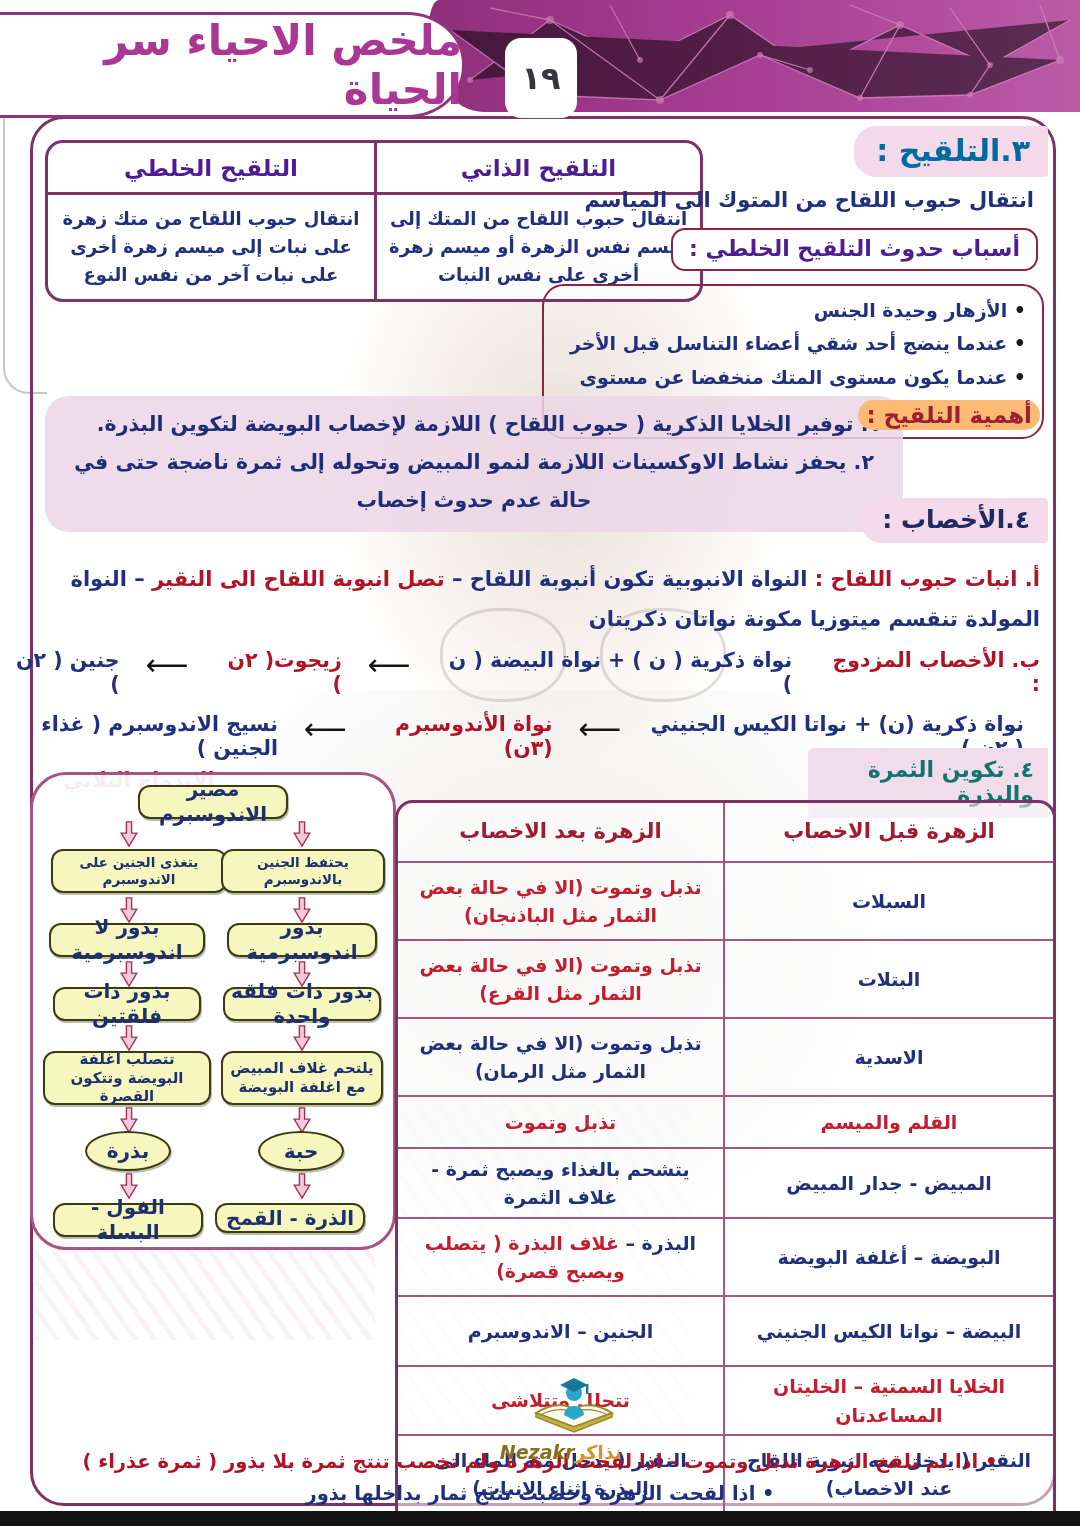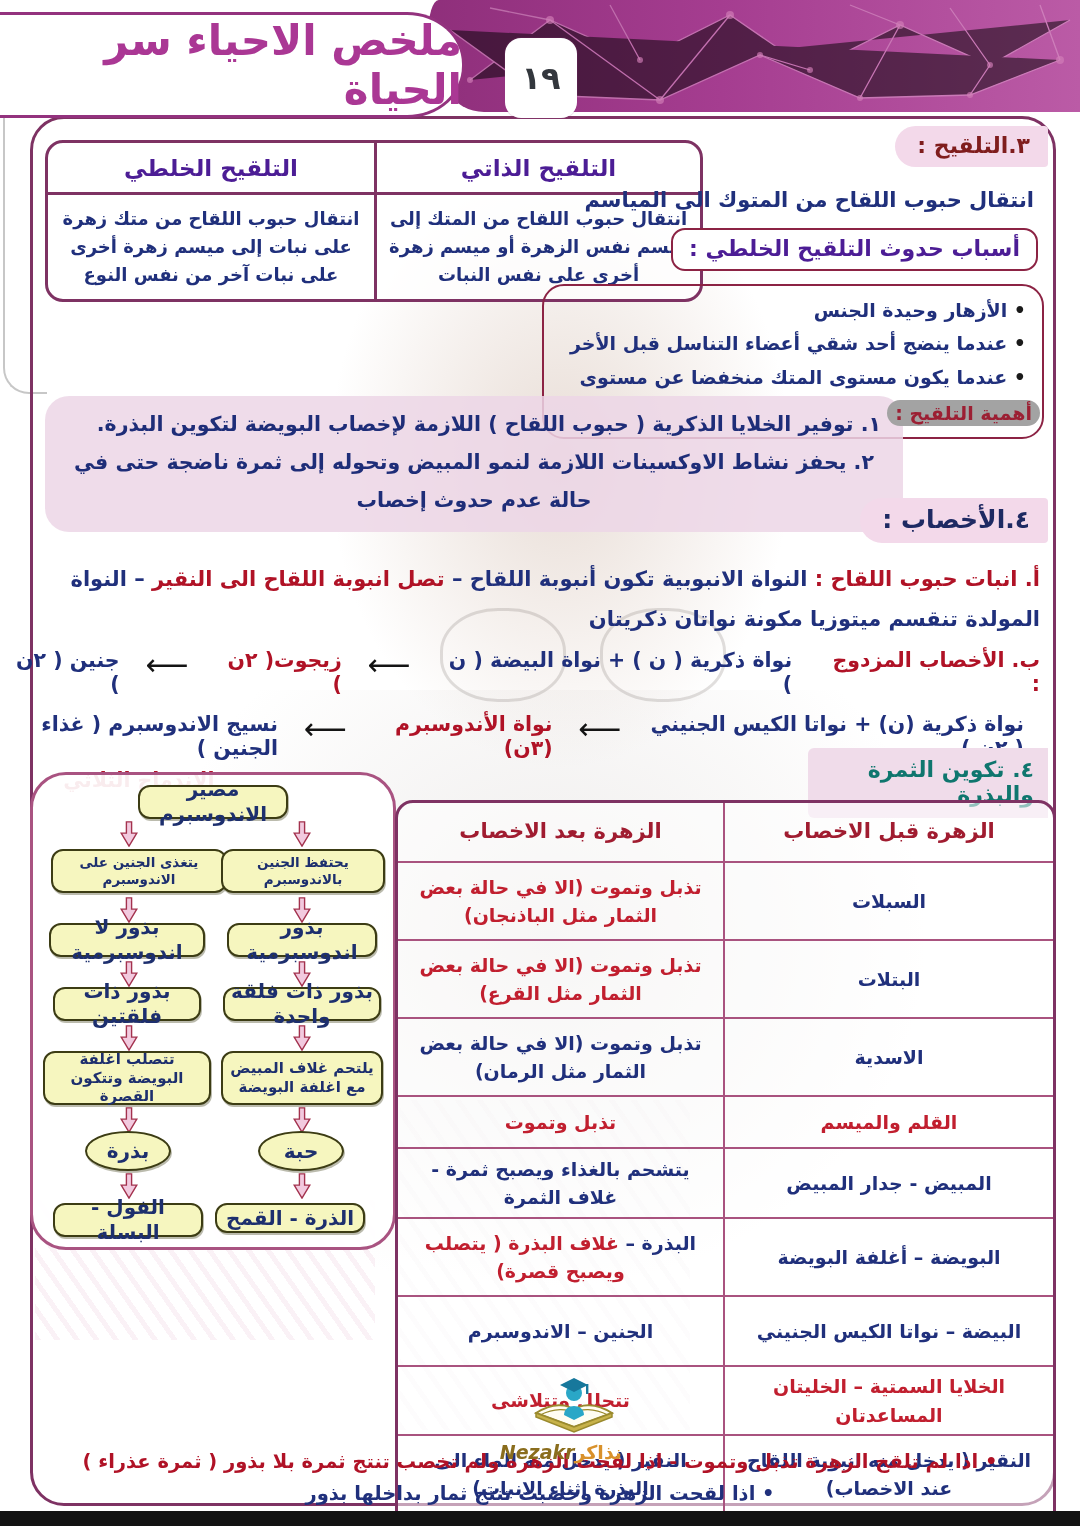--- a/index.html
+++ b/index.html
@@ -39,32 +39,32 @@
   
   .ptable{position:absolute;left:45px;top:140px;width:652px;background:rgba(255,255,255,.75);
     border:3px solid #7e3263;border-radius:18px;display:grid;grid-template-columns:1fr 1fr;grid-template-rows:52px auto;overflow:hidden;}
   .ptable .cell{display:flex;align-items:center;justify-content:center;text-align:center;padding:4px 10px;}
   .ptable .hed{color:#4c1d95;font-size:23px;font-weight:bold;border-bottom:3px solid #7e3263;}
   .ptable .bod{color:#20307c;font-size:18px;font-weight:bold;line-height:1.55;min-height:96px;}
   .ptable .divL{border-left:3px solid #7e3263;}
 
   
   .pill{position:absolute;background:#f3d9ea;border-radius:22px 4px 4px 22px;padding:7px 18px 9px 22px;font-weight:bold;}
-  .pill-talqih{right:32px;top:126px;color:#7f1d1d;font-size:22px;}
+  .pill-talqih{right:32px;top:126px;color:#0369a1;font-size:30px;}
   .pill-ikhsab{right:32px;top:498px;color:#1e2a63;font-size:25px;}
   .def-line{position:absolute;right:46px;top:188px;color:#20307c;font-size:21px;font-weight:bold;}
   .causes-title{position:absolute;right:42px;top:228px;border:2.5px solid #8c2344;border-radius:14px;background:#fff;
     padding:6px 16px 8px 16px;color:#4c1d95;font-size:22px;font-weight:bold;}
   .causes-box{position:absolute;right:36px;top:284px;width:472px;border:2px solid #8c2344;border-radius:22px;
     padding:8px 16px 10px 10px;}
   .causes-box .cz{color:#20307c;font-size:19px;font-weight:bold;line-height:1.75;text-align:right;}
   .causes-box .cz::before{content:"• ";color:#1a1a1a;}
 
   
-  .imp-label{position:absolute;right:40px;top:400px;color:#9c1f33;font-size:19px;font-weight:bold;background:#a3a3a3;
+  .imp-label{position:absolute;right:40px;top:400px;color:#9c1f33;font-size:23px;font-weight:bold;background:#fdba74;
     border-radius:16px;padding:2px 8px;}
   .imp-box{position:absolute;left:45px;top:396px;width:858px;min-height:128px;background:rgba(236,214,230,.85);
     border-radius:24px;padding:10px 22px 12px 22px;box-sizing:border-box;}
   .imp-box .iz{color:#1e2d78;font-size:20.5px;font-weight:bold;line-height:1.85;text-align:right;}
   .imp-box .iz:last-child{text-align:center;}
 
   
   .germ{position:absolute;right:40px;top:560px;width:995px;font-size:21px;font-weight:bold;line-height:1.9;text-align:right;}
   .germ .red{color:#b01226;} .germ .blue{color:#20307c;}
 

